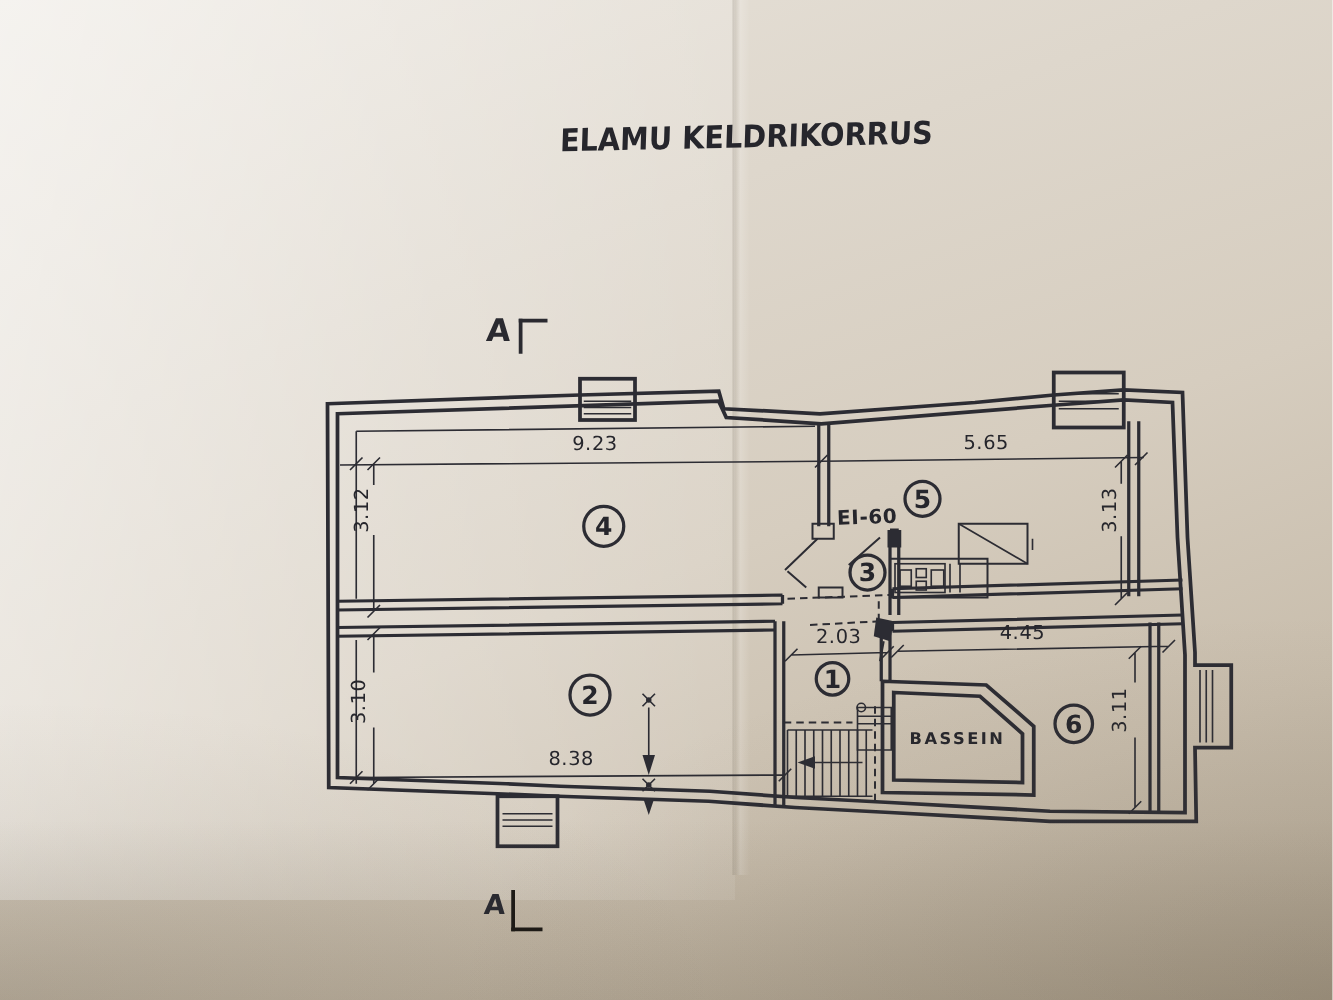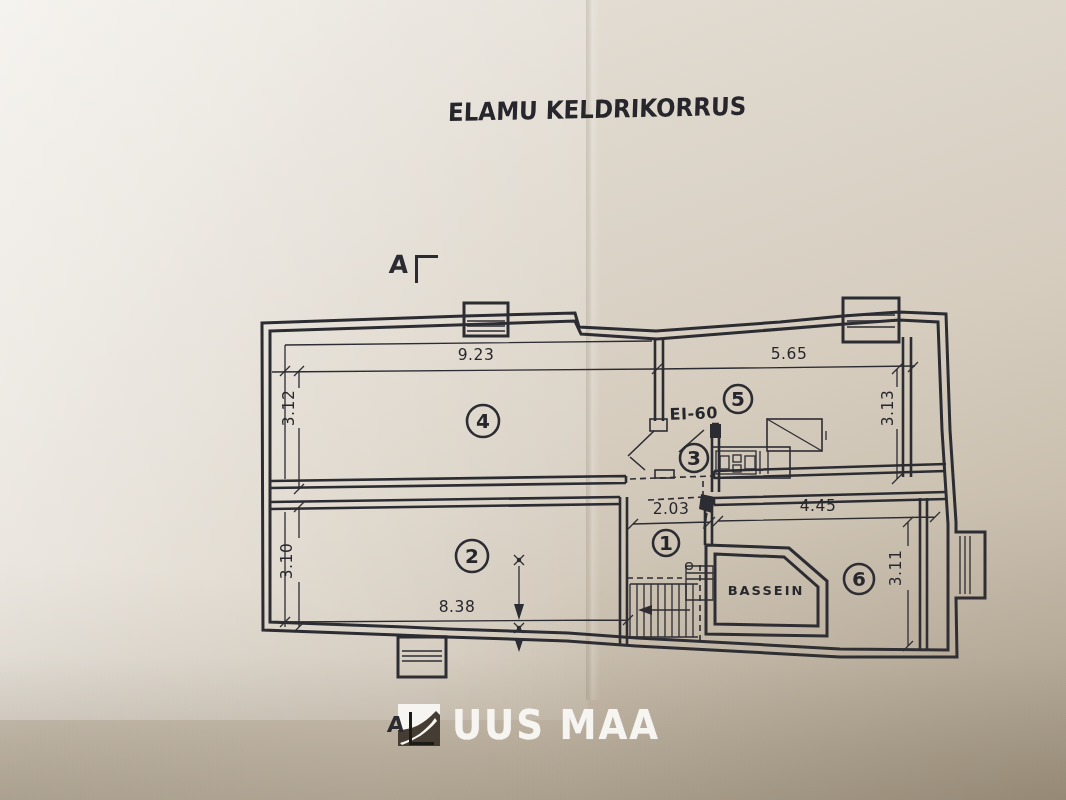--- a/index.html
+++ b/index.html
@@ -207,28 +207,20 @@
       <text class="roomnum" x="483" y="428" text-anchor="middle">4</text>
       <circle class="ink w26" cx="738" cy="399" r="14"></circle>
       <text class="roomnum" x="738" y="406" text-anchor="middle">5</text>
       <circle class="ink w26" cx="859" cy="579" r="15"></circle>
       <text class="roomnum" x="859" y="586" text-anchor="middle">6</text>
     </g>
 
     <text class="lbltext" x="694" y="419" text-anchor="middle" transform="rotate(-2 694 419)">EI-60</text>
   </svg>
 
-  <div class="logo">
-    <svg width="42" height="42" viewBox="0 0 42 42">
-      <rect x="0" y="0" width="42" height="42" fill="#f7f5f1"></rect>
-      <path d="M0,26 C14,26 26,20 38,7 L42,11 L42,42 L0,42 Z" fill="#453d33"></path>
-      <path d="M2,39 C16,35 28,27 37,14 L39,17 C29,29 17,36 4,41 Z" fill="#f7f5f1"></path>
-    </svg>
-    <span class="logo-text">UUS MAA</span>
-  </div>
 
   <div class="marker marker-bottom">
     <span class="a">A</span>
     <span class="bracket"></span>
   </div>
 
   <div class="vignette"></div>
 </div>
 
 </body></html>

